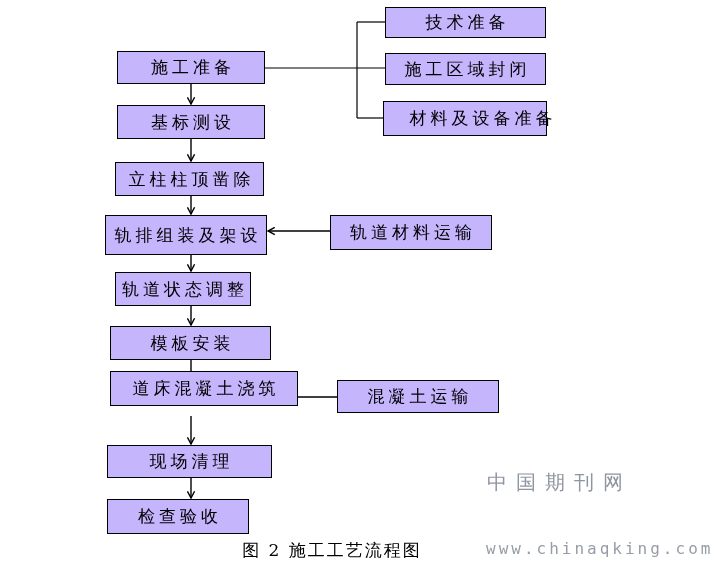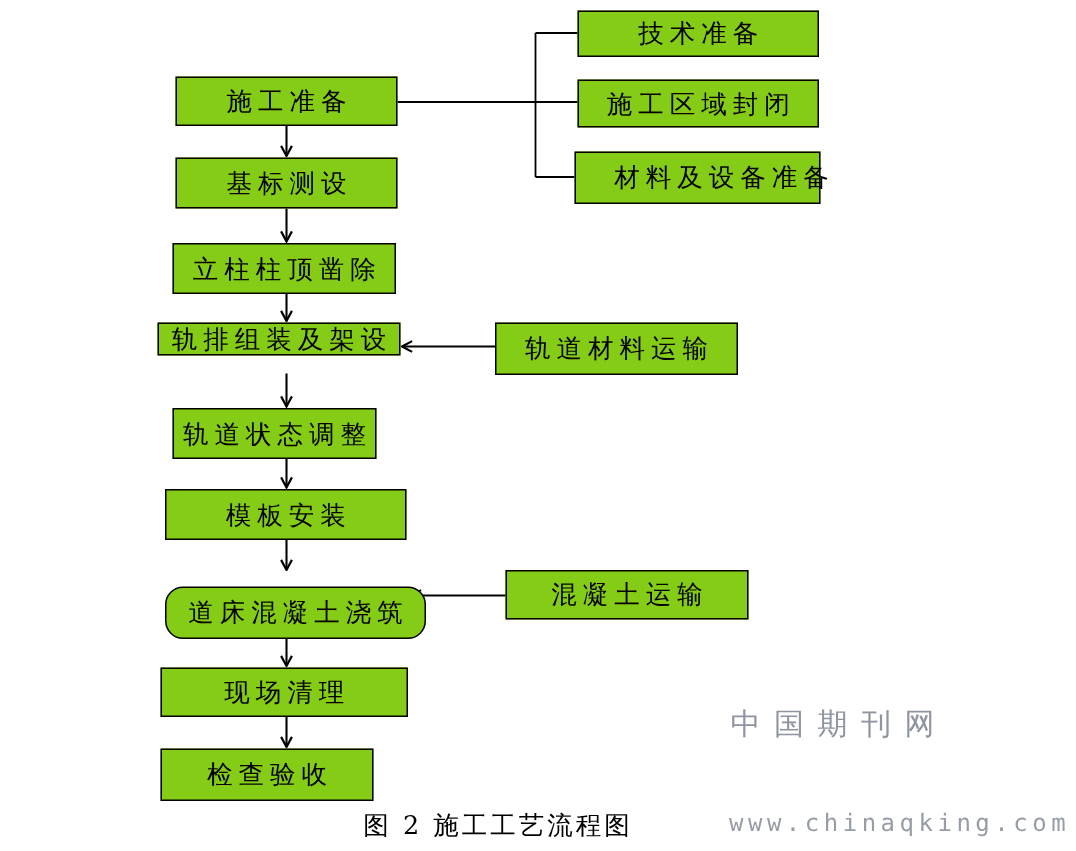--- a/index.html
+++ b/index.html
@@ -11,21 +11,21 @@
   #figure {
     position: relative;
     width: 717px;
     height: 567px;
     background: #ffffff;
     overflow: hidden;
   }
   .box {
     position: absolute;
     border: 1px solid #000000;
-    background: #84cc16;
+    background: #c4b5fd;
     display: flex;
     align-items: center;
     justify-content: center;
     font-size: 17px;
     color: #000000;
     letter-spacing: 4px;
     padding-left: 4px; 
     box-sizing: border-box;
     white-space: nowrap;
     font-family: Liberation Serif, serif;
@@ -101,24 +101,24 @@
 
     <g stroke="#000000" stroke-width="1.4" fill="none">
       <line x1="330" y1="231" x2="268" y2="231" marker-end="url(#arrow)"></line>
       <line x1="337" y1="397" x2="274" y2="397" marker-end="url(#arrow)"></line>
     </g>
   </svg>
 
   <div class="box" style="left:117px; top:51px;  width:148px; height:33px;">施工准备</div>
   <div class="box" style="left:117px; top:105px; width:148px; height:34px;">基标测设</div>
   <div class="box" style="left:115px; top:162px; width:149px; height:34px;">立柱柱顶凿除</div>
-  <div class="box" style="left:105px; top:215px; width:162px; height:22px;">轨排组装及架设</div>
+  <div class="box" style="left:105px; top:215px; width:162px; height:40px;">轨排组装及架设</div>
   <div class="box" style="left:115px; top:272px; width:136px; height:34px;">轨道状态调整</div>
   <div class="box" style="left:110px; top:326px; width:161px; height:34px;">模板安装</div>
-  <div class="box" style="left:110px; top:391px; width:174px; height:35px;border-radius:12px;">道床混凝土浇筑</div>
+  <div class="box" style="left:110px; top:371px; width:188px; height:35px;">道床混凝土浇筑</div>
   <div class="box" style="left:107px; top:445px; width:165px; height:33px;">现场清理</div>
   <div class="box" style="left:107px; top:499px; width:142px; height:35px;">检查验收</div>
 
   <div class="box" style="left:385px; top:7px;   width:161px; height:31px;">技术准备</div>
   <div class="box" style="left:385px; top:53px;  width:161px; height:32px;">施工区域封闭</div>
   <div class="box" style="left:383px; top:101px; width:164px; height:35px;padding-left:36px;">材料及设备准备</div>
 
   <div class="box" style="left:330px; top:215px; width:162px; height:35px;">轨道材料运输</div>
   <div class="box" style="left:337px; top:380px; width:162px; height:33px;">混凝土运输</div>
 

